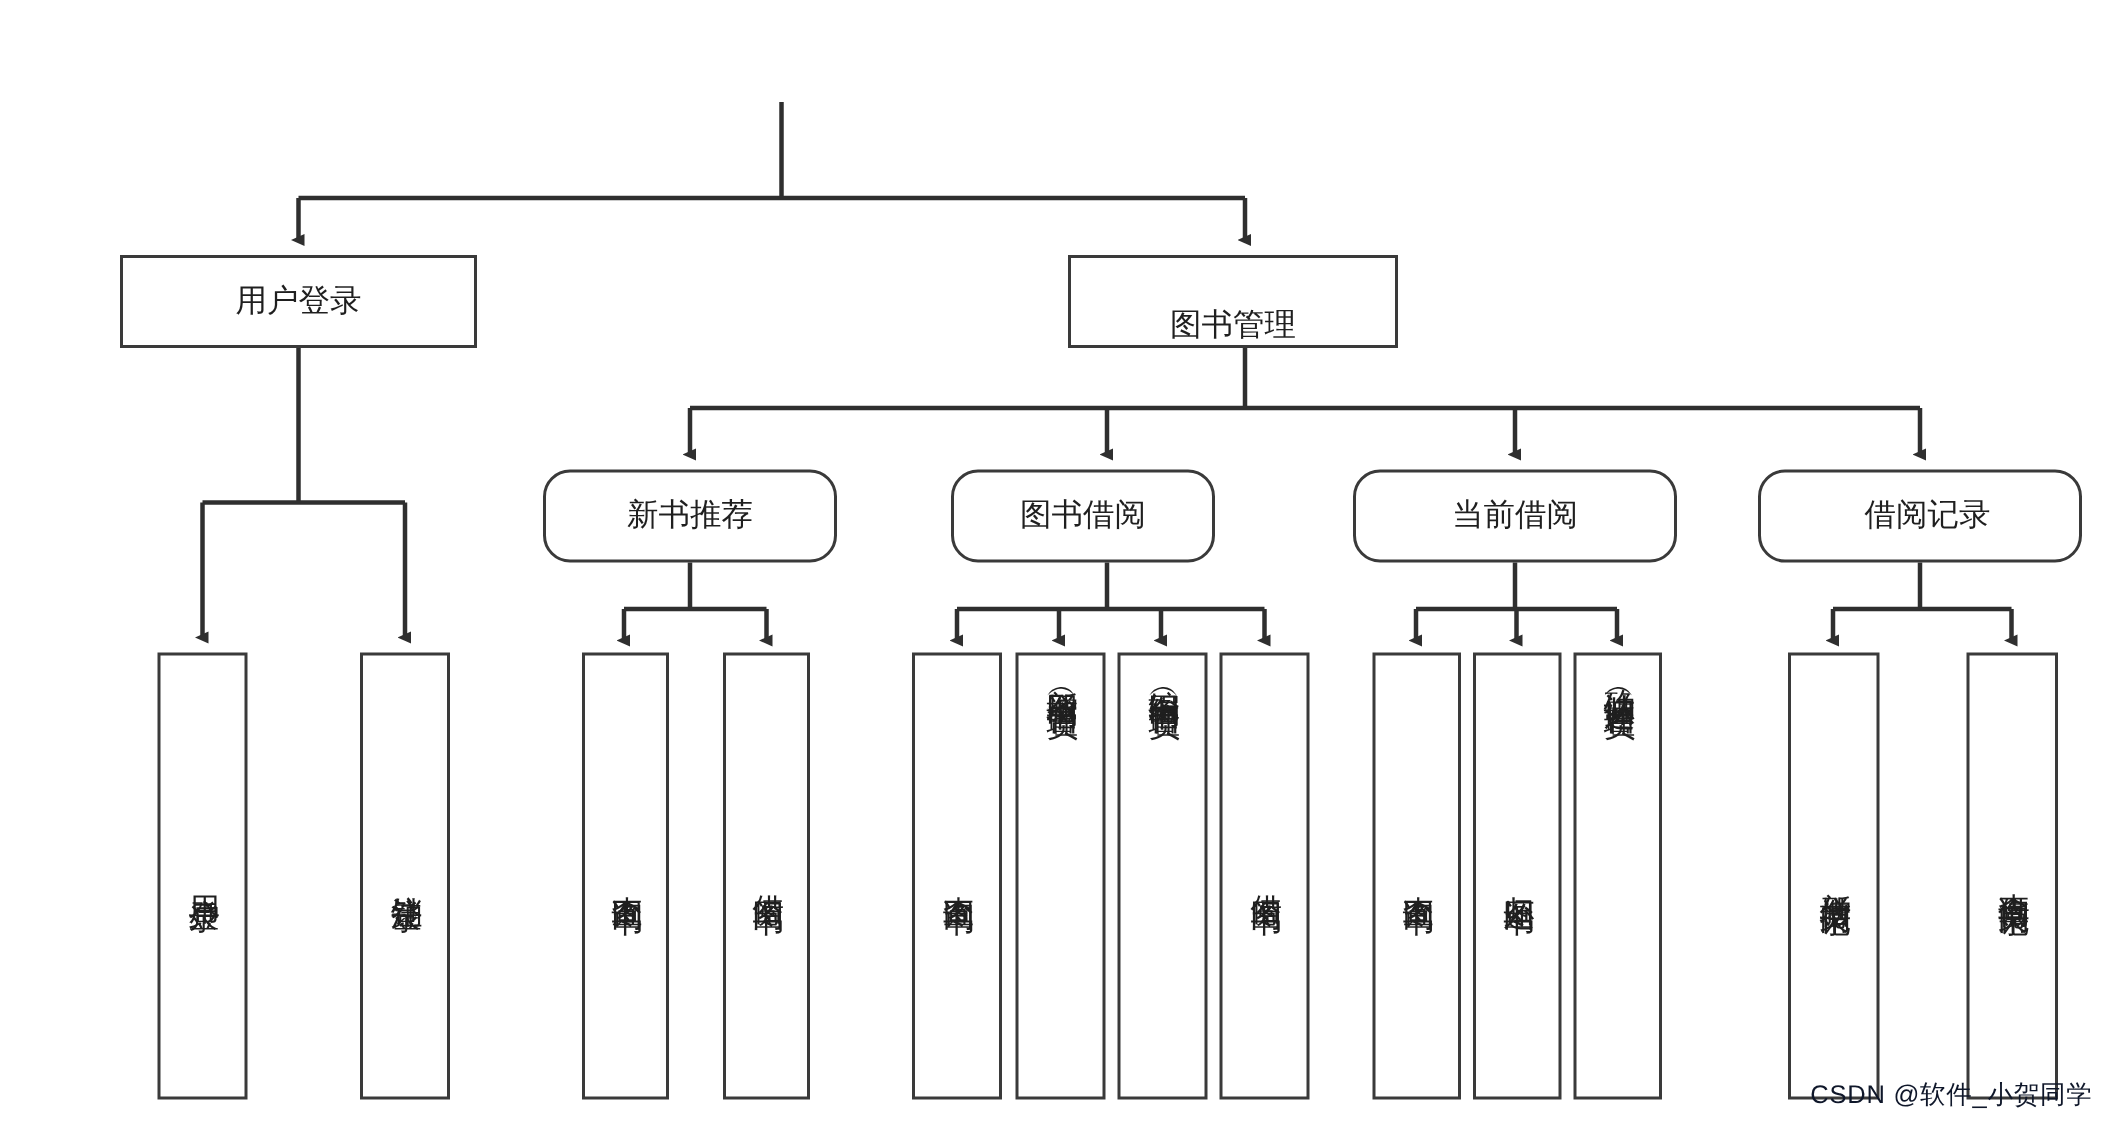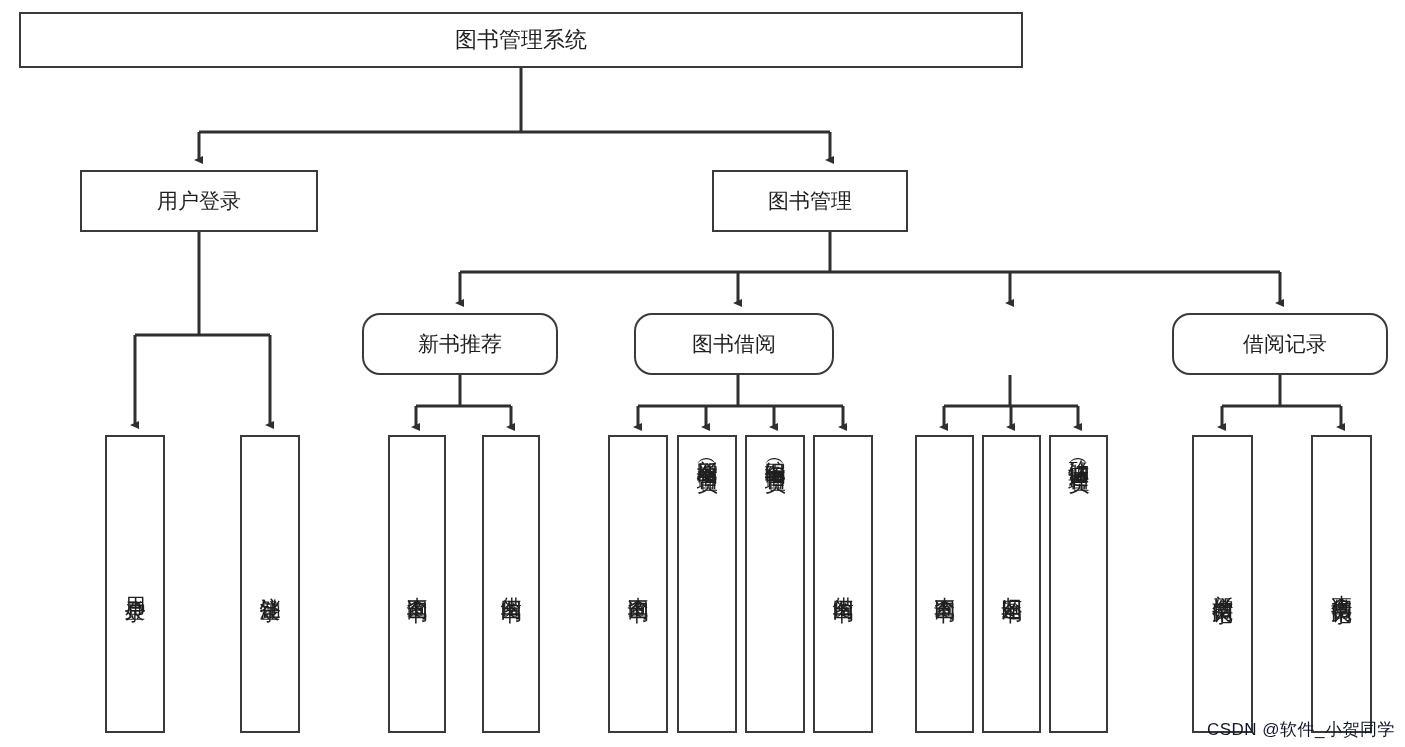--- a/index.html
+++ b/index.html
@@ -116,36 +116,36 @@
       <path d="M1011,406 L1011,427" marker-end="url(#arrow)"></path>
       <path d="M1078,406 L1078,427" marker-end="url(#arrow)"></path>
 
       <path d="M1280,375 L1280,406"></path>
       <path d="M1222,406 L1341,406"></path>
       <path d="M1222,406 L1222,427" marker-end="url(#arrow)"></path>
       <path d="M1341,406 L1341,427" marker-end="url(#arrow)"></path>
     </g>
   </svg>
 
-  <div class="node root" style="left:19px; top:12px; width:1004px; height:56px;">
-    <span>图书管理系统</span>
-  </div>
 
   <div class="node level1" style="left:80px; top:170px; width:238px; height:62px;">
     <span>用户登录</span>
   </div>
-  <div class="node level1" style="left:712px; top:170px; width:196px; height:62px;">
+  <div class="node level1" style="left:712px; top:170px; width:220px; height:62px;align-items:flex-end;">
     <span>图书管理</span>
   </div>
 
   <div class="node level2" style="left:362px; top:313px; width:196px; height:62px;">
     <span>新书推荐</span>
   </div>
-  <div class="node level2" style="left:634px; top:313px; width:200px; height:62px;">
+  <div class="node level2" style="left:634px; top:313px; width:176px; height:62px;">
     <span>图书借阅</span>
+  </div>
+  <div class="node level2" style="left:902px; top:313px; width:216px; height:62px;">
+    <span>当前借阅</span>
   </div>
   <div class="node level2" style="left:1172px; top:313px; width:216px; height:62px;padding-left:10px;">
     <span>借阅记录</span>
   </div>
 
   <div class="node leaf" style="left:105px; top:435px; width:60px; height:298px;">
     <span>用户登录</span>
   </div>
   <div class="node leaf" style="left:240px; top:435px; width:60px; height:298px;">
     <span>注销登录</span>

